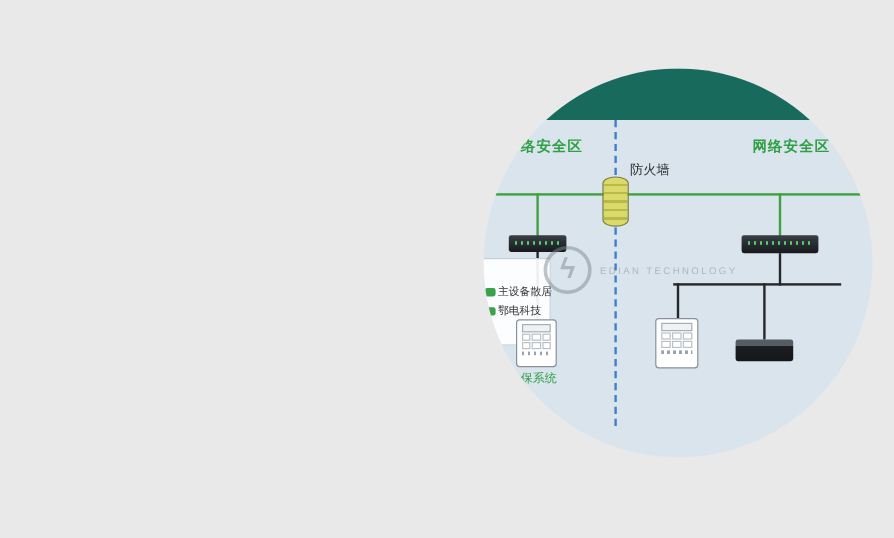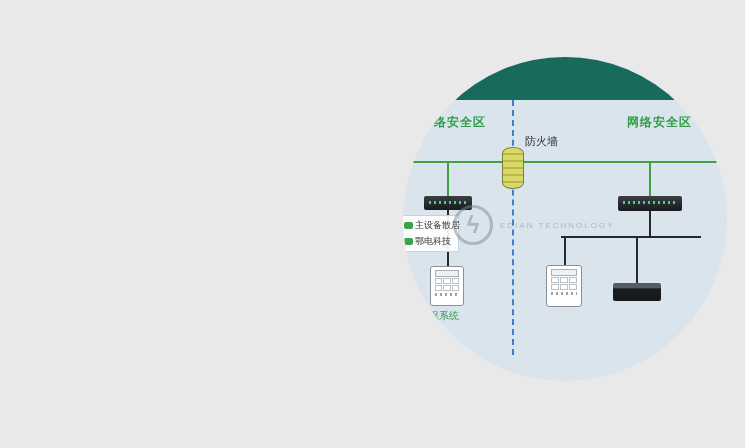--- a/index.html
+++ b/index.html
@@ -38,38 +38,38 @@
               background:repeating-linear-gradient(180deg,#dada6c 0 5px,#b9ba45 5px 7px);
               border:1px solid #7e7e33; border-radius:50% / 14%; }
 
   .switch { position:absolute; background:linear-gradient(180deg,#3a3f46,#17191d); border-radius:2px; }
   .switch-left  { left:21px;  top:139px; width:48px; height:14px; }
   .switch-right { left:215px; top:139px; width:64px; height:15px; }
   .ports { position:absolute; left:5px; right:5px; top:5px; height:3px;
            background:repeating-linear-gradient(90deg,#52d06a 0 2px,transparent 2px 5px); }
 
   .note { position:absolute; left:-2px; top:158px; width:58px; background:rgba(255,255,255,.92);
-          border:1px solid #c8d0d8; padding:3px 2px; font-size:9px; color:#333;
+          border:1px solid #c8d0d8; padding:21px 2px; font-size:9px; color:#333;
           display:flex; flex-direction:column; gap:3px; }
   .note-row { display:flex; align-items:center; gap:2px; white-space:nowrap; }
   .tag { width:9px; height:7px; background:#3aa24a; border-radius:2px; flex:none; }
 
   .relay { position:absolute; background:#ffffff; border:1px solid #8a9099; border-radius:3px; overflow:hidden; }
   .relay-left { left:27px;  top:209px; width:34px; height:40px; }
   .relay-mid  { left:143px; top:208px; width:36px; height:42px; }
   .relay .screen { margin:3px 4px 1px; height:7px; border:1px solid #a7aeb6; background:#eef2f5; }
   .relay .grid { margin:1px 4px 0; display:grid; grid-template-columns:repeat(3,1fr); grid-auto-rows:6px; gap:1px; }
   .relay .grid span { border:1px solid #b9c0c7; }
   .relay .foot { margin:2px 4px 0; height:3px;
                  background:repeating-linear-gradient(90deg,#9aa2ab 0 2px,transparent 2px 5px); }
 
   .recorder { position:absolute; left:210px; top:226px; width:48px; height:18px; border-radius:2px;
               background:linear-gradient(180deg,#565c64 0%,#565c64 28%,#1a1d21 32%,#15171a 100%); }
 
-  .lbl { position:absolute; font-size:10px; color:#2f9e44; line-height:12px; white-space:nowrap; }
+  .lbl { position:absolute; font-size:10px; color:#2f9e44; line-height:12px; text-align:center; white-space:nowrap; }
   .lbl-left  { left:26px;  top:253px; width:40px; }
   .lbl-mid   { left:118px; top:253px; width:90px; }
   .lbl-right { left:198px; top:253px; width:76px; }
 
   .watermark { position:absolute; left:50px; top:148px; display:flex; align-items:center; gap:7px;
                opacity:.5; color:#7f8a94; z-index:5; pointer-events:none; }
   .wm-logo { width:40px; height:40px; border:3px solid currentColor; border-radius:50%;
              display:flex; align-items:center; justify-content:center;
              font-size:24px; font-weight:bold; }
   .wm-brand { font-size:23px; font-weight:bold; letter-spacing:2px; white-space:nowrap; }

